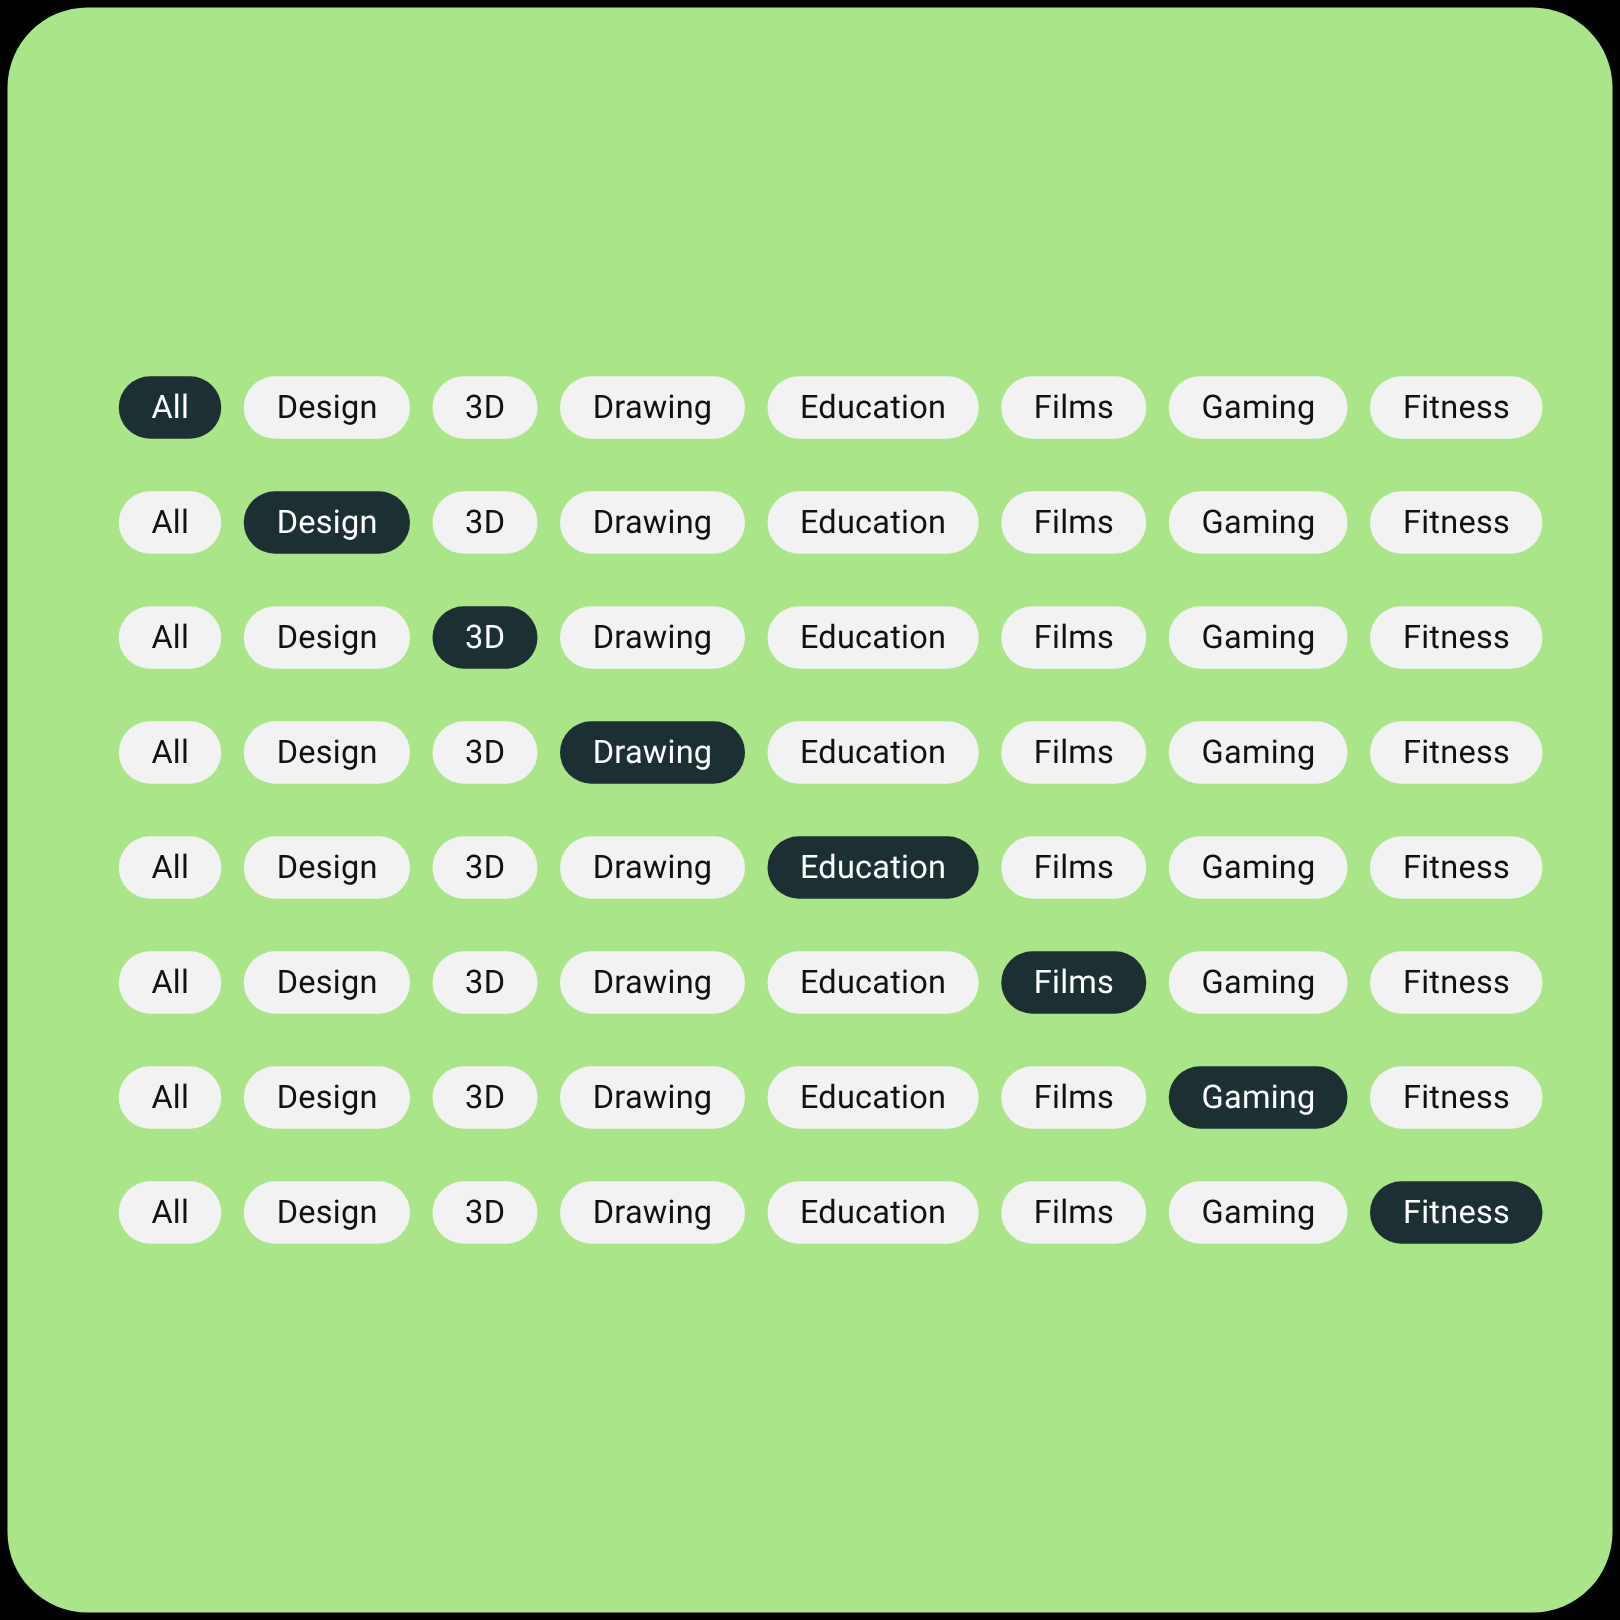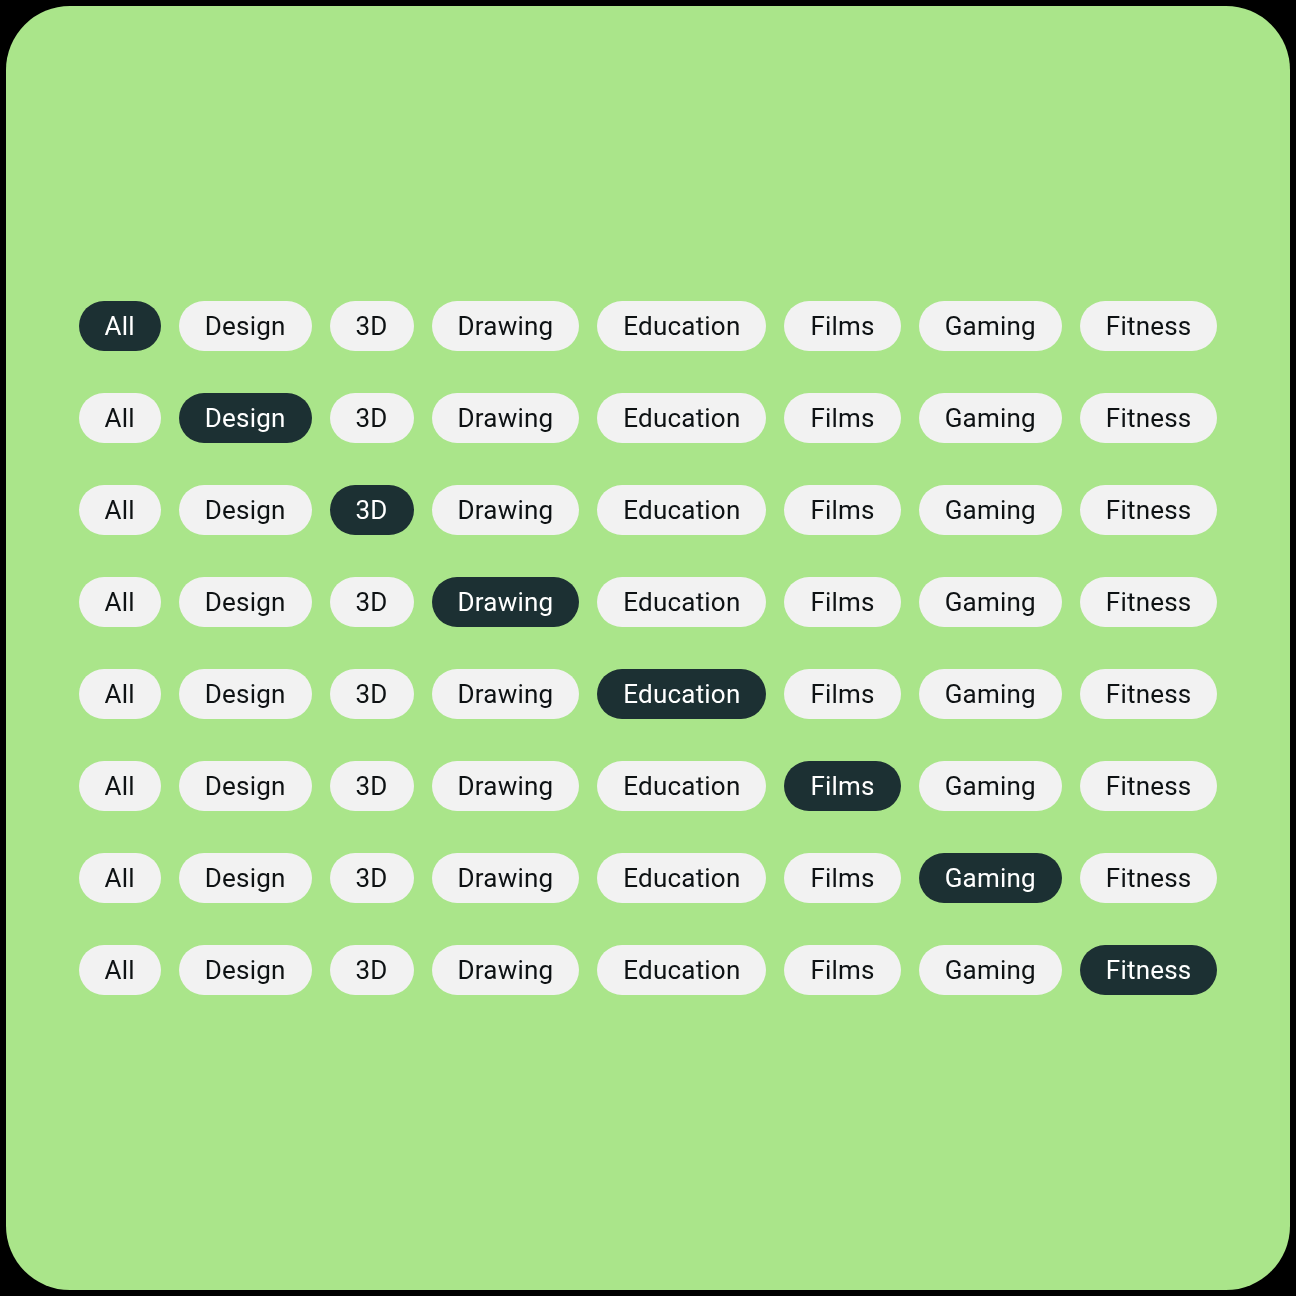--- a/index.html
+++ b/index.html
@@ -27,21 +27,21 @@
       padding: 56px;
     }
     .rows-container {
       display: flex;
       flex-direction: column;
       gap: 42px;
     }
     .row {
       display: flex;
       gap: 18px;
-      justify-content: center;
+      justify-content: flex-end;
       width: 100%;
     }
     .pill {
       border-radius: 999px;
       font-size: 26px;
       font-weight: 450;
       padding: 12px 26px;
       line-height: 1;
       white-space: nowrap;
       cursor: pointer;

